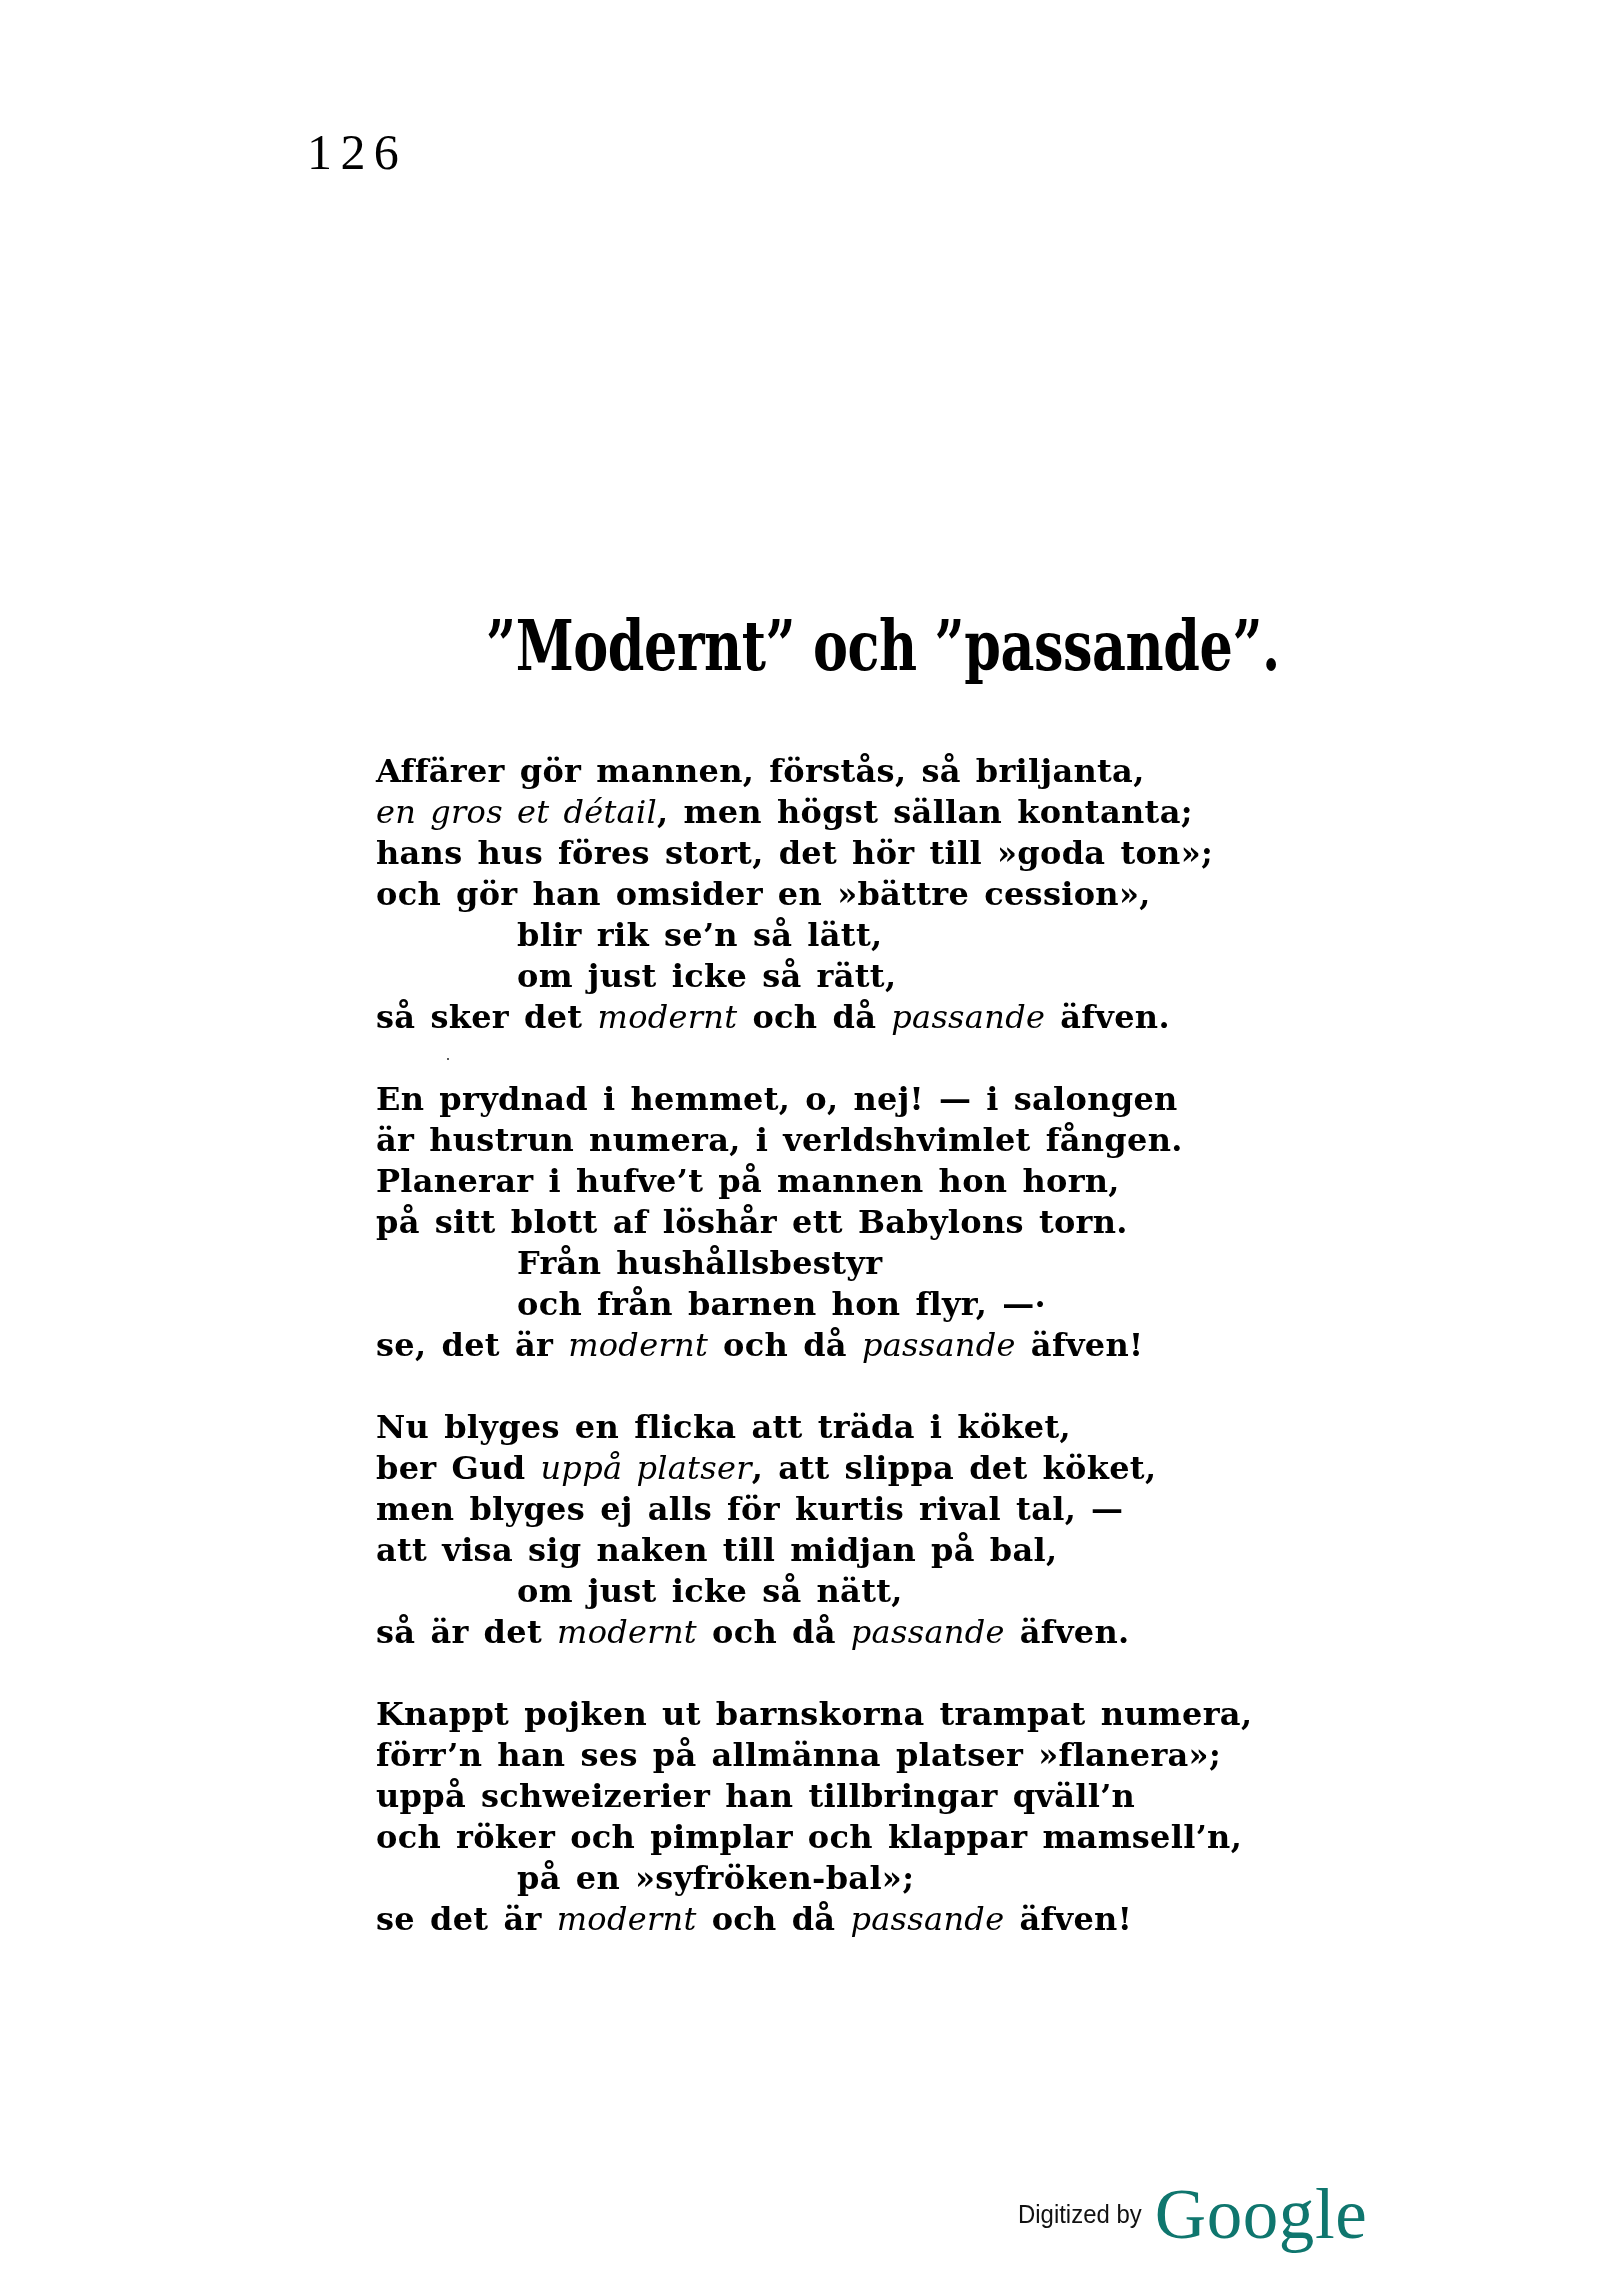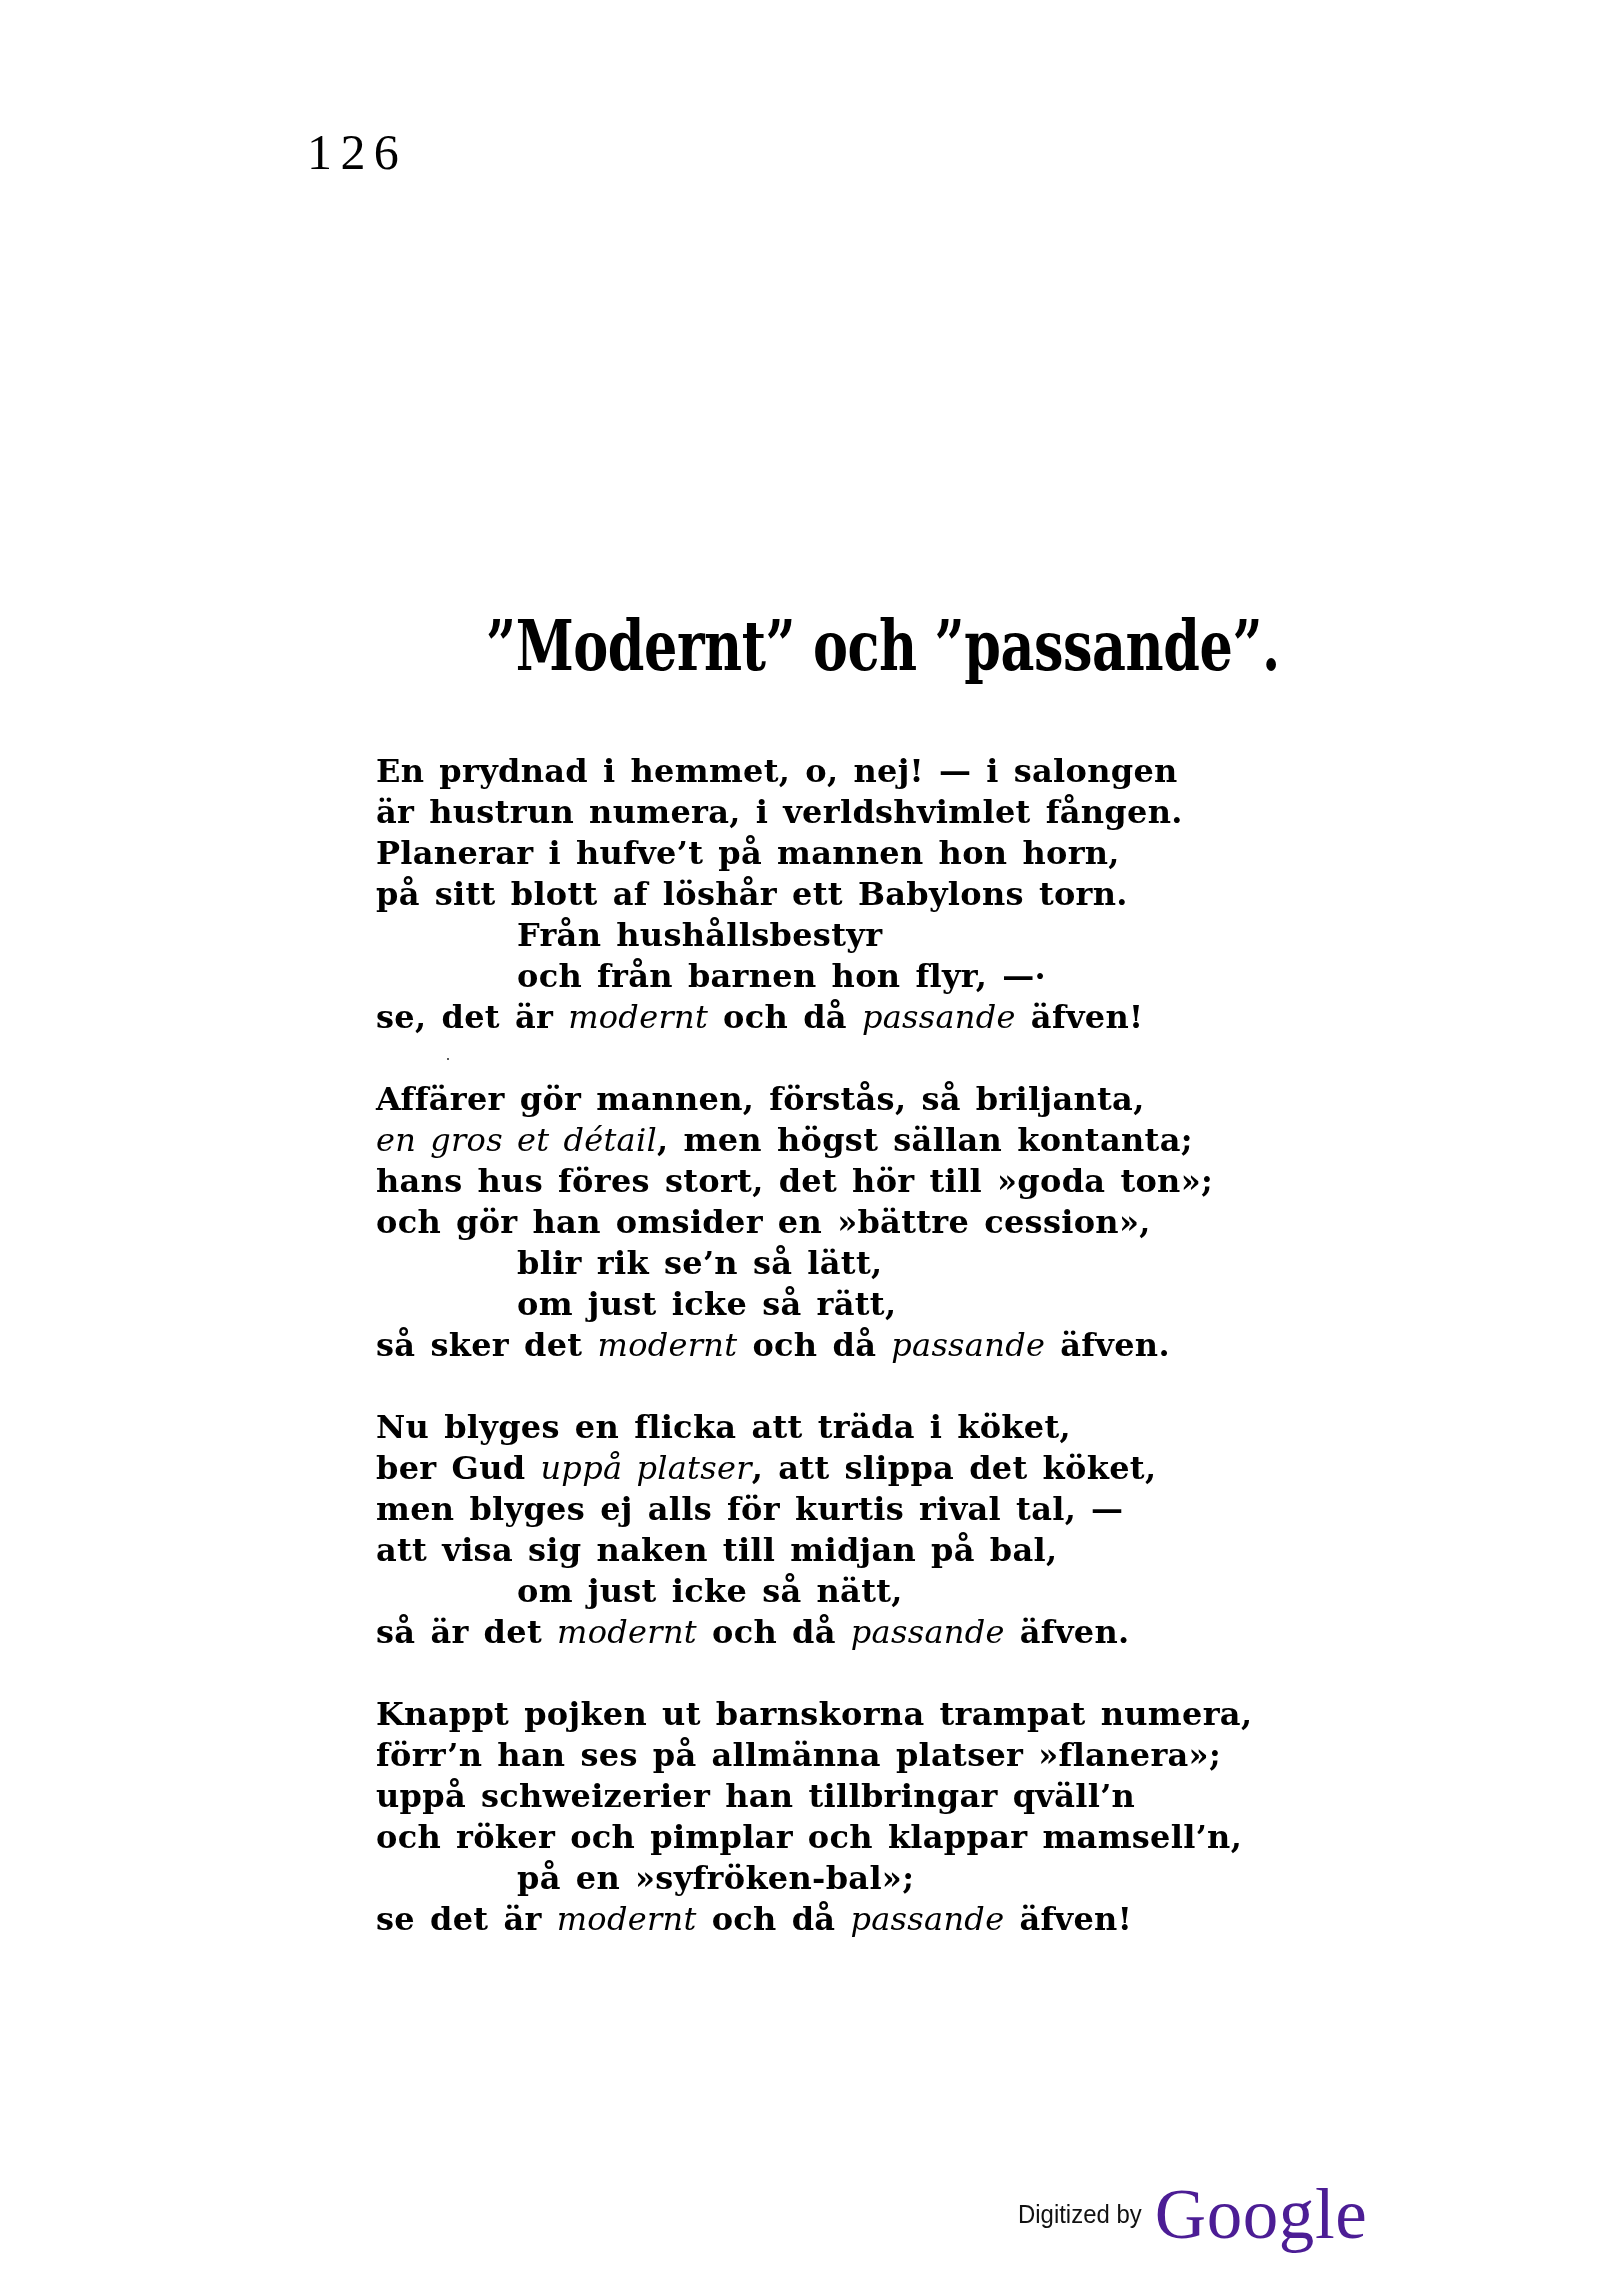--- a/index.html
+++ b/index.html
@@ -78,56 +78,56 @@
     font-family: "Liberation Sans", sans-serif;
     font-size: 26px;
     transform: scaleX(0.92);
     transform-origin: left bottom;
     margin-right: 2.4px;
     color: #111111;
   }
   .google {
     font-family: "Liberation Serif", serif;
     font-size: 71px;
-    color: #4c1d95;
+    color: #0f766e;
     letter-spacing: 0.6px;
   }
   .speck {
     position: absolute;
     width: 2.4px;
     height: 2.4px;
     background: #222;
     border-radius: 1.2px;
   }
 </style>
 </head>
 <body>
 
 <div class="page-number">126</div>
 
 <div class="title">”Modernt” och ”passande”.</div>
 
 <div class="poem" id="poem">
     <div class="stanza">
+      <span class="line"><span>Affärer gör mannen, förstås, så briljanta,</span></span>
+      <span class="line"><em>en gros et détail</em><span>, men högst sällan kontanta;</span></span>
+      <span class="line"><span>hans hus föres stort, det hör till »goda ton»;</span></span>
+      <span class="line"><span>och gör han omsider en »bättre cession»,</span></span>
+      <span class="line indent"><span>blir rik se’n så lätt,</span></span>
+      <span class="line indent"><span>om just icke så rätt,</span></span>
+      <span class="line"><span>så sker det </span><em>modernt</em><span> och då </span><em>passande</em><span> äfven.</span></span>
+    </div>
+    <div class="stanza">
       <span class="line"><span>En prydnad i hemmet, o, nej! — i salongen</span></span>
       <span class="line"><span>är hustrun numera, i verldshvimlet fången.</span></span>
       <span class="line"><span>Planerar i hufve’t på mannen hon horn,</span></span>
       <span class="line"><span>på sitt blott af löshår ett Babylons torn.</span></span>
       <span class="line indent"><span>Från hushållsbestyr</span></span>
       <span class="line indent"><span>och från barnen hon flyr, —·</span></span>
       <span class="line"><span>se, det är </span><em>modernt</em><span> och då </span><em>passande</em><span> äfven!</span></span>
-    </div>
-    <div class="stanza">
-      <span class="line"><span>Affärer gör mannen, förstås, så briljanta,</span></span>
-      <span class="line"><em>en gros et détail</em><span>, men högst sällan kontanta;</span></span>
-      <span class="line"><span>hans hus föres stort, det hör till »goda ton»;</span></span>
-      <span class="line"><span>och gör han omsider en »bättre cession»,</span></span>
-      <span class="line indent"><span>blir rik se’n så lätt,</span></span>
-      <span class="line indent"><span>om just icke så rätt,</span></span>
-      <span class="line"><span>så sker det </span><em>modernt</em><span> och då </span><em>passande</em><span> äfven.</span></span>
     </div>
     <div class="stanza">
       <span class="line"><span>Nu blyges en flicka att träda i köket,</span></span>
       <span class="line"><span>ber Gud </span><em>uppå platser</em><span>, att slippa det köket,</span></span>
       <span class="line"><span>men blyges ej alls för kurtis rival tal, —</span></span>
       <span class="line"><span>att visa sig naken till midjan på bal,</span></span>
       <span class="line indent"><span>om just icke så nätt,</span></span>
       <span class="line"><span>så är det </span><em>modernt</em><span> och då </span><em>passande</em><span> äfven.</span></span>
     </div>
     <div class="stanza">

